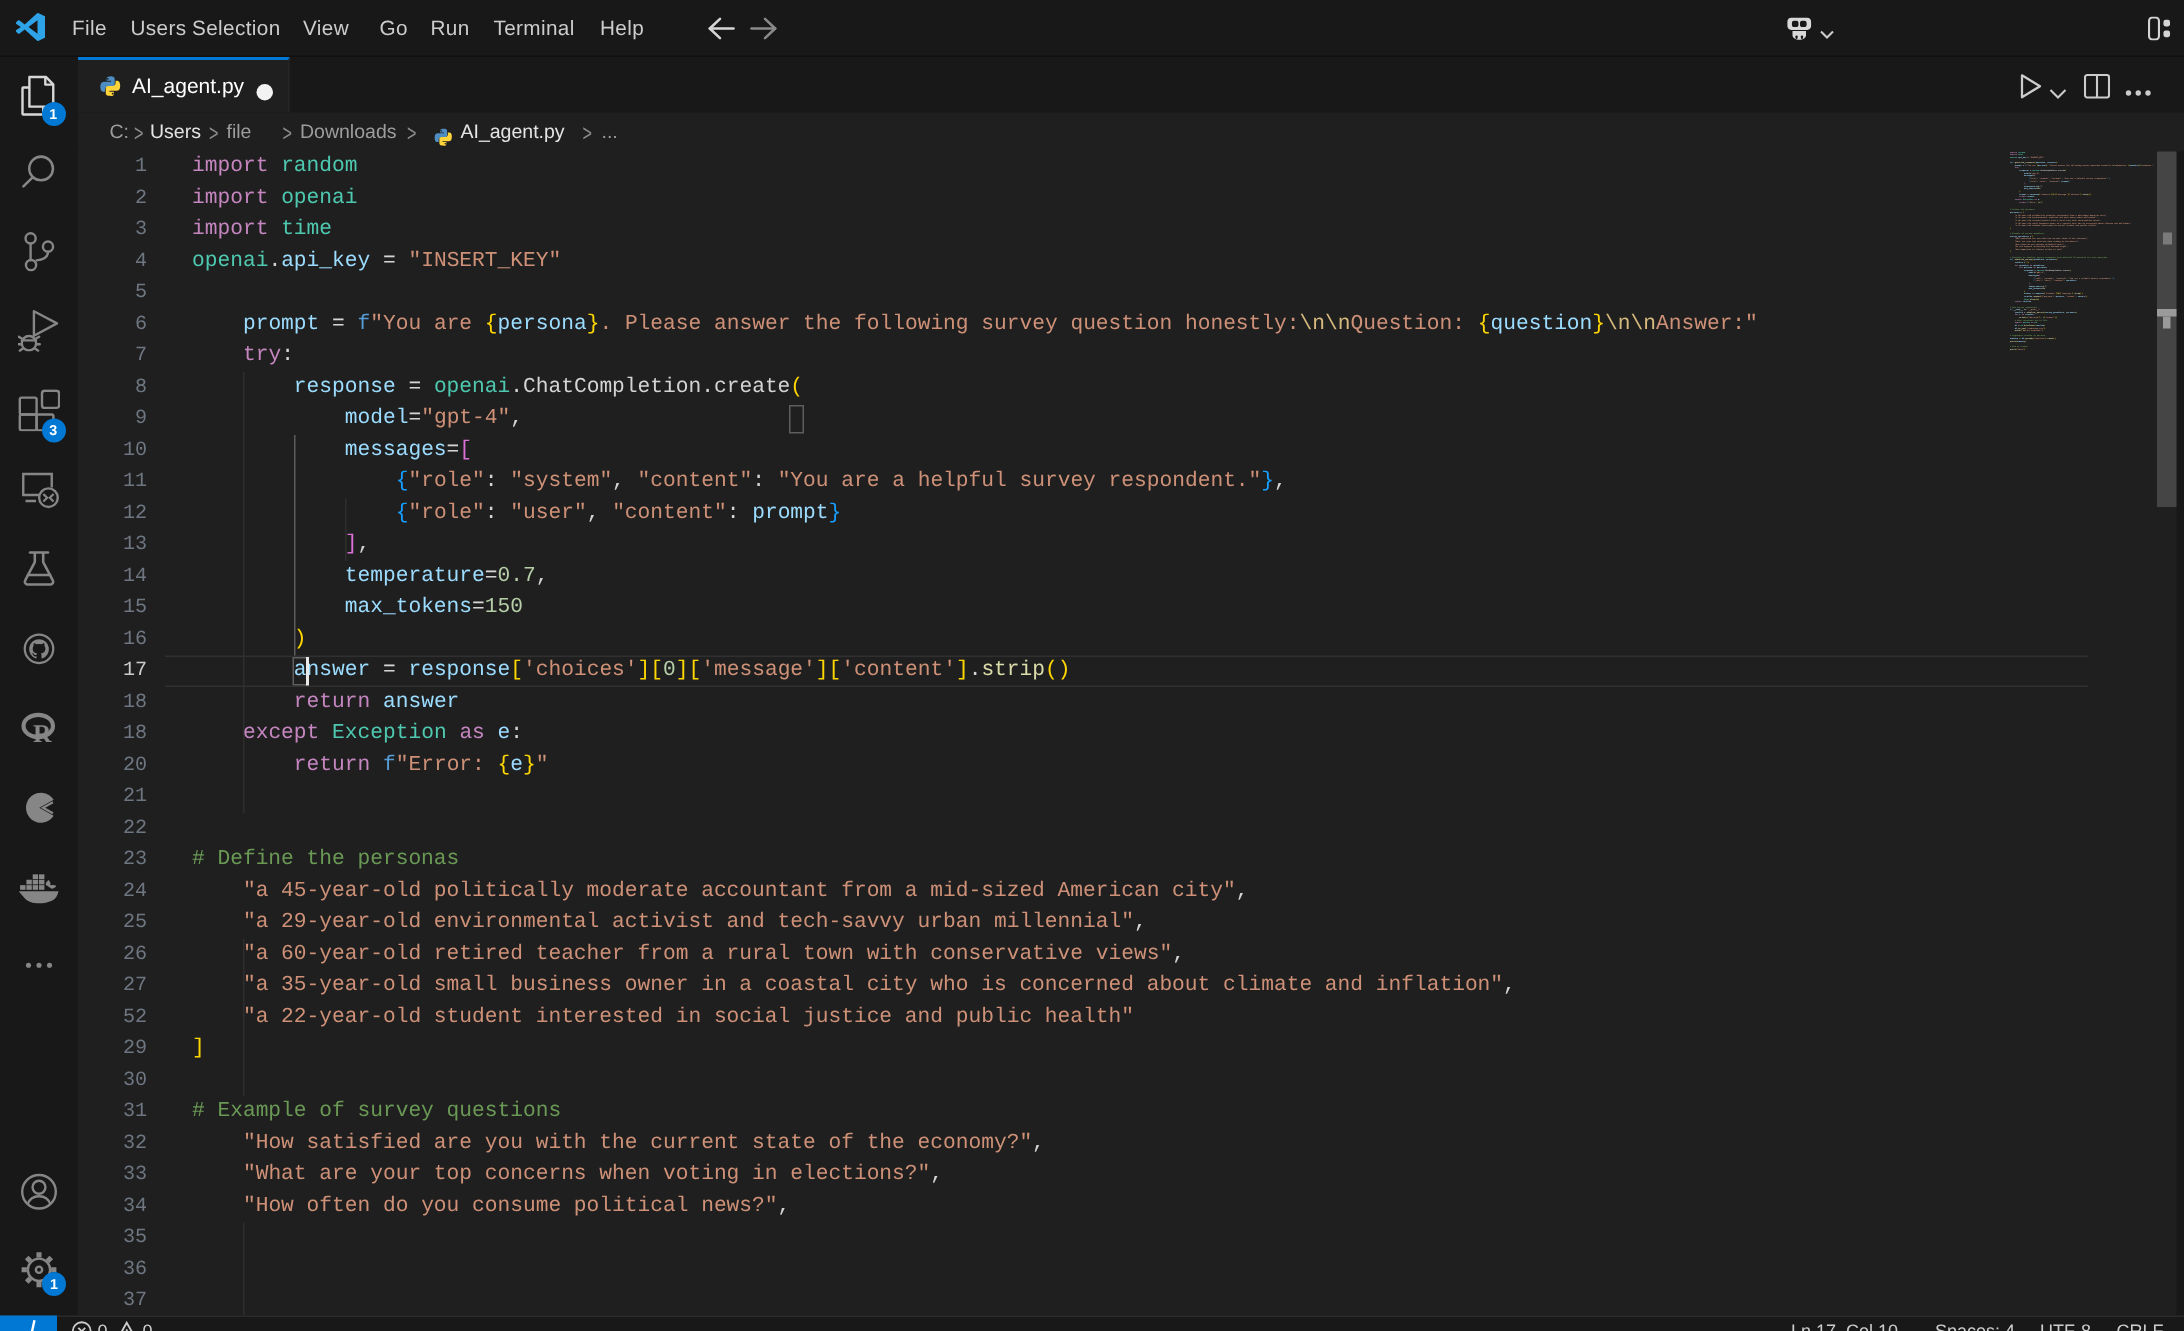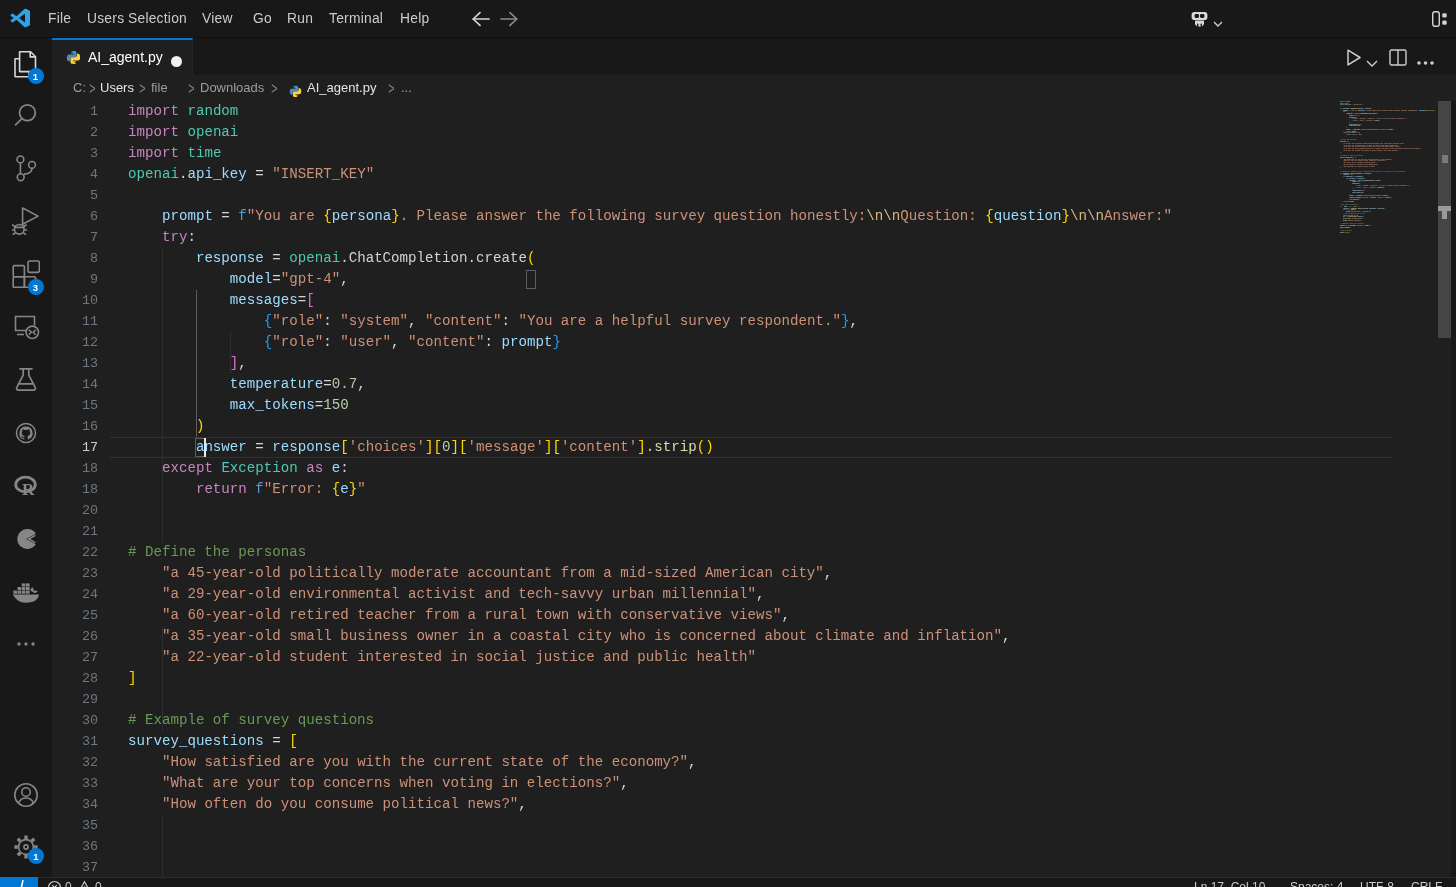--- a/index.html
+++ b/index.html
@@ -148,21 +148,21 @@
 <div class="gn">18</div>
 <div class="gn">18</div>
 <div class="gn">20</div>
 <div class="gn">21</div>
 <div class="gn">22</div>
 <div class="gn">23</div>
 <div class="gn">24</div>
 <div class="gn">25</div>
 <div class="gn">26</div>
 <div class="gn">27</div>
-<div class="gn">28</div>
+<div class="gn">52</div>
 <div class="gn">29</div>
 <div class="gn">30</div>
 <div class="gn">31</div>
 <div class="gn">32</div>
 <div class="gn">33</div>
 <div class="gn">34</div>
 <div class="gn">35</div>
 <div class="gn">36</div>
 <div class="gn">37</div>
  </div>
@@ -177,34 +177,34 @@
 <div class="cl"><span style="color:#D4D4D4">&nbsp;&nbsp;&nbsp;&nbsp;&nbsp;&nbsp;&nbsp;&nbsp;</span><span style="color:#9CDCFE">response</span><span style="color:#D4D4D4">&nbsp;=&nbsp;</span><span style="color:#4EC9B0">openai</span><span style="color:#D4D4D4">.</span><span style="color:#D4D4D4">ChatCompletion</span><span style="color:#D4D4D4">.</span><span style="color:#D4D4D4">create</span><span style="color:#FFD700">(</span></div>
 <div class="cl"><span style="color:#D4D4D4">&nbsp;&nbsp;&nbsp;&nbsp;&nbsp;&nbsp;&nbsp;&nbsp;&nbsp;&nbsp;&nbsp;&nbsp;</span><span style="color:#9CDCFE">model</span><span style="color:#D4D4D4">=</span><span style="color:#CE9178">"gpt-4"</span><span style="color:#D4D4D4">,</span></div>
 <div class="cl"><span style="color:#D4D4D4">&nbsp;&nbsp;&nbsp;&nbsp;&nbsp;&nbsp;&nbsp;&nbsp;&nbsp;&nbsp;&nbsp;&nbsp;</span><span style="color:#9CDCFE">messages</span><span style="color:#D4D4D4">=</span><span style="color:#DA70D6">[</span></div>
 <div class="cl"><span style="color:#D4D4D4">&nbsp;&nbsp;&nbsp;&nbsp;&nbsp;&nbsp;&nbsp;&nbsp;&nbsp;&nbsp;&nbsp;&nbsp;&nbsp;&nbsp;&nbsp;&nbsp;</span><span style="color:#179FFF">{</span><span style="color:#CE9178">"role"</span><span style="color:#D4D4D4">:&nbsp;</span><span style="color:#CE9178">"system"</span><span style="color:#D4D4D4">,&nbsp;</span><span style="color:#CE9178">"content"</span><span style="color:#D4D4D4">:&nbsp;</span><span style="color:#CE9178">"You&nbsp;are&nbsp;a&nbsp;helpful&nbsp;survey&nbsp;respondent."</span><span style="color:#179FFF">}</span><span style="color:#D4D4D4">,</span></div>
 <div class="cl"><span style="color:#D4D4D4">&nbsp;&nbsp;&nbsp;&nbsp;&nbsp;&nbsp;&nbsp;&nbsp;&nbsp;&nbsp;&nbsp;&nbsp;&nbsp;&nbsp;&nbsp;&nbsp;</span><span style="color:#179FFF">{</span><span style="color:#CE9178">"role"</span><span style="color:#D4D4D4">:&nbsp;</span><span style="color:#CE9178">"user"</span><span style="color:#D4D4D4">,&nbsp;</span><span style="color:#CE9178">"content"</span><span style="color:#D4D4D4">:&nbsp;</span><span style="color:#9CDCFE">prompt</span><span style="color:#179FFF">}</span></div>
 <div class="cl"><span style="color:#D4D4D4">&nbsp;&nbsp;&nbsp;&nbsp;&nbsp;&nbsp;&nbsp;&nbsp;&nbsp;&nbsp;&nbsp;&nbsp;</span><span style="color:#DA70D6">]</span><span style="color:#D4D4D4">,</span></div>
 <div class="cl"><span style="color:#D4D4D4">&nbsp;&nbsp;&nbsp;&nbsp;&nbsp;&nbsp;&nbsp;&nbsp;&nbsp;&nbsp;&nbsp;&nbsp;</span><span style="color:#9CDCFE">temperature</span><span style="color:#D4D4D4">=</span><span style="color:#B5CEA8">0.7</span><span style="color:#D4D4D4">,</span></div>
 <div class="cl"><span style="color:#D4D4D4">&nbsp;&nbsp;&nbsp;&nbsp;&nbsp;&nbsp;&nbsp;&nbsp;&nbsp;&nbsp;&nbsp;&nbsp;</span><span style="color:#9CDCFE">max_tokens</span><span style="color:#D4D4D4">=</span><span style="color:#B5CEA8">150</span></div>
 <div class="cl"><span style="color:#D4D4D4">&nbsp;&nbsp;&nbsp;&nbsp;&nbsp;&nbsp;&nbsp;&nbsp;</span><span style="color:#FFD700">)</span></div>
 <div class="cl"><span style="color:#D4D4D4">&nbsp;&nbsp;&nbsp;&nbsp;&nbsp;&nbsp;&nbsp;&nbsp;</span><span style="color:#9CDCFE">answer</span><span style="color:#D4D4D4">&nbsp;=&nbsp;</span><span style="color:#9CDCFE">response</span><span style="color:#FFD700">[</span><span style="color:#CE9178">'choices'</span><span style="color:#FFD700">][</span><span style="color:#B5CEA8">0</span><span style="color:#FFD700">][</span><span style="color:#CE9178">'message'</span><span style="color:#FFD700">][</span><span style="color:#CE9178">'content'</span><span style="color:#FFD700">]</span><span style="color:#D4D4D4">.</span><span style="color:#DCDCAA">strip</span><span style="color:#FFD700">()</span></div>
+<div class="cl"><span style="color:#D4D4D4">&nbsp;&nbsp;&nbsp;&nbsp;&nbsp;&nbsp;&nbsp;&nbsp;</span><span style="color:#C586C0">return</span><span style="color:#D4D4D4">&nbsp;</span><span style="color:#9CDCFE">answer</span></div>
 <div class="cl"><span style="color:#D4D4D4">&nbsp;&nbsp;&nbsp;&nbsp;</span><span style="color:#C586C0">except</span><span style="color:#D4D4D4">&nbsp;</span><span style="color:#4EC9B0">Exception</span><span style="color:#D4D4D4">&nbsp;</span><span style="color:#C586C0">as</span><span style="color:#D4D4D4">&nbsp;</span><span style="color:#9CDCFE">e</span><span style="color:#D4D4D4">:</span></div>
 <div class="cl"><span style="color:#D4D4D4">&nbsp;&nbsp;&nbsp;&nbsp;&nbsp;&nbsp;&nbsp;&nbsp;</span><span style="color:#C586C0">return</span><span style="color:#D4D4D4">&nbsp;</span><span style="color:#569CD6">f</span><span style="color:#CE9178">"Error:&nbsp;</span><span style="color:#FFD700">{</span><span style="color:#9CDCFE">e</span><span style="color:#FFD700">}</span><span style="color:#CE9178">"</span></div>
 <div class="cl">&nbsp;</div>
 <div class="cl">&nbsp;</div>
 <div class="cl"><span style="color:#6A9955">#&nbsp;Define&nbsp;the&nbsp;personas</span></div>
 <div class="cl"><span style="color:#D4D4D4">&nbsp;&nbsp;&nbsp;&nbsp;</span><span style="color:#CE9178">"a&nbsp;45-year-old&nbsp;politically&nbsp;moderate&nbsp;accountant&nbsp;from&nbsp;a&nbsp;mid-sized&nbsp;American&nbsp;city"</span><span style="color:#D4D4D4">,</span></div>
 <div class="cl"><span style="color:#D4D4D4">&nbsp;&nbsp;&nbsp;&nbsp;</span><span style="color:#CE9178">"a&nbsp;29-year-old&nbsp;environmental&nbsp;activist&nbsp;and&nbsp;tech-savvy&nbsp;urban&nbsp;millennial"</span><span style="color:#D4D4D4">,</span></div>
 <div class="cl"><span style="color:#D4D4D4">&nbsp;&nbsp;&nbsp;&nbsp;</span><span style="color:#CE9178">"a&nbsp;60-year-old&nbsp;retired&nbsp;teacher&nbsp;from&nbsp;a&nbsp;rural&nbsp;town&nbsp;with&nbsp;conservative&nbsp;views"</span><span style="color:#D4D4D4">,</span></div>
 <div class="cl"><span style="color:#D4D4D4">&nbsp;&nbsp;&nbsp;&nbsp;</span><span style="color:#CE9178">"a&nbsp;35-year-old&nbsp;small&nbsp;business&nbsp;owner&nbsp;in&nbsp;a&nbsp;coastal&nbsp;city&nbsp;who&nbsp;is&nbsp;concerned&nbsp;about&nbsp;climate&nbsp;and&nbsp;inflation"</span><span style="color:#D4D4D4">,</span></div>
 <div class="cl"><span style="color:#D4D4D4">&nbsp;&nbsp;&nbsp;&nbsp;</span><span style="color:#CE9178">"a&nbsp;22-year-old&nbsp;student&nbsp;interested&nbsp;in&nbsp;social&nbsp;justice&nbsp;and&nbsp;public&nbsp;health"</span></div>
 <div class="cl"><span style="color:#FFD700">]</span></div>
 <div class="cl">&nbsp;</div>
 <div class="cl"><span style="color:#6A9955">#&nbsp;Example&nbsp;of&nbsp;survey&nbsp;questions</span></div>
-<div class="cl"><span style="color:#9CDCFE">survey_questions</span><span style="color:#D4D4D4">&nbsp;=&nbsp;</span><span style="color:#FFD700">[</span></div>
 <div class="cl"><span style="color:#D4D4D4">&nbsp;&nbsp;&nbsp;&nbsp;</span><span style="color:#CE9178">"How&nbsp;satisfied&nbsp;are&nbsp;you&nbsp;with&nbsp;the&nbsp;current&nbsp;state&nbsp;of&nbsp;the&nbsp;economy?"</span><span style="color:#D4D4D4">,</span></div>
 <div class="cl"><span style="color:#D4D4D4">&nbsp;&nbsp;&nbsp;&nbsp;</span><span style="color:#CE9178">"What&nbsp;are&nbsp;your&nbsp;top&nbsp;concerns&nbsp;when&nbsp;voting&nbsp;in&nbsp;elections?"</span><span style="color:#D4D4D4">,</span></div>
 <div class="cl"><span style="color:#D4D4D4">&nbsp;&nbsp;&nbsp;&nbsp;</span><span style="color:#CE9178">"How&nbsp;often&nbsp;do&nbsp;you&nbsp;consume&nbsp;political&nbsp;news?"</span><span style="color:#D4D4D4">,</span></div>
  </div>
 
  <div style="position:absolute;left:474px;top:195px;width:10px;height:19px;border:1px solid #5e5e5e"></div>
  <div style="position:absolute;left:143px;top:363px;width:10px;height:19px;border:1px solid #5e5e5e"></div>
 
  <div style="position:absolute;left:152px;top:363px;width:2px;height:19px;background:#e8e8e8"></div>
 

